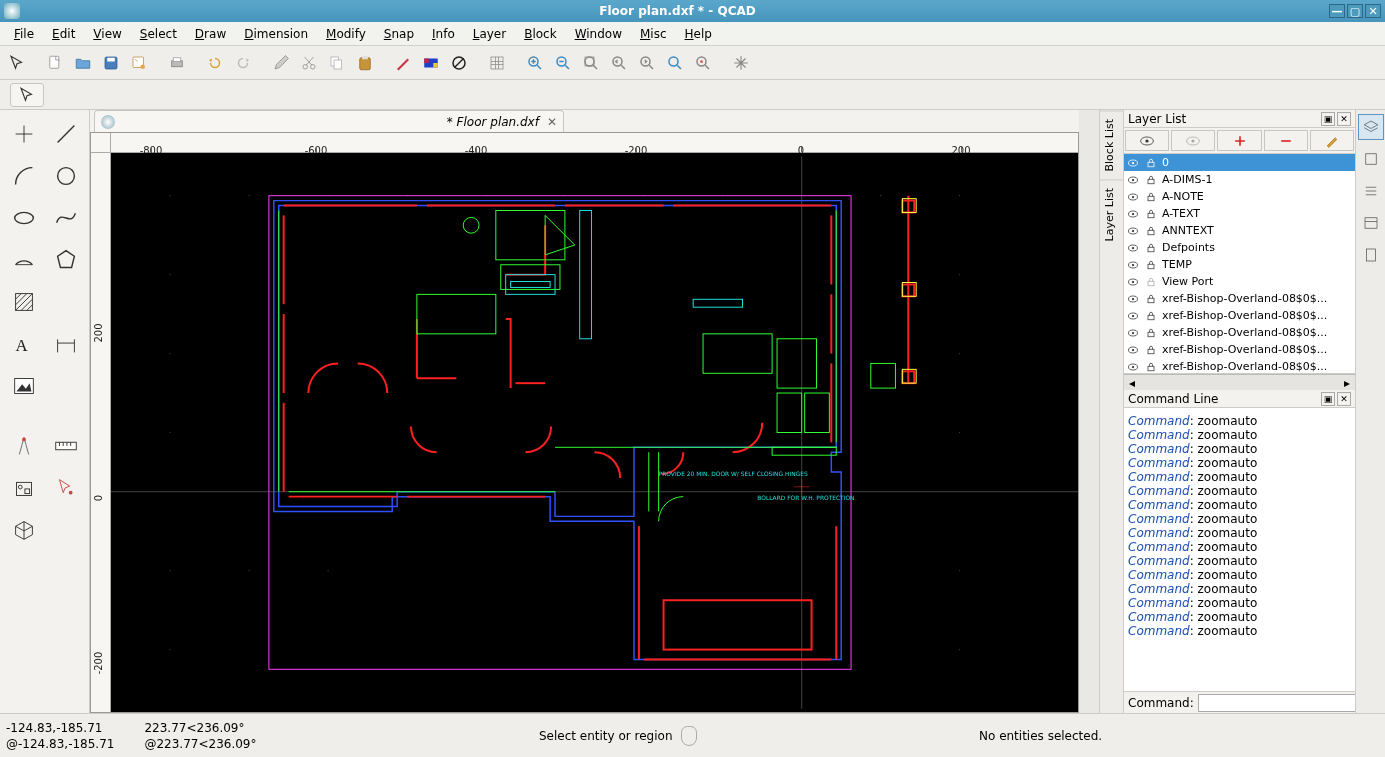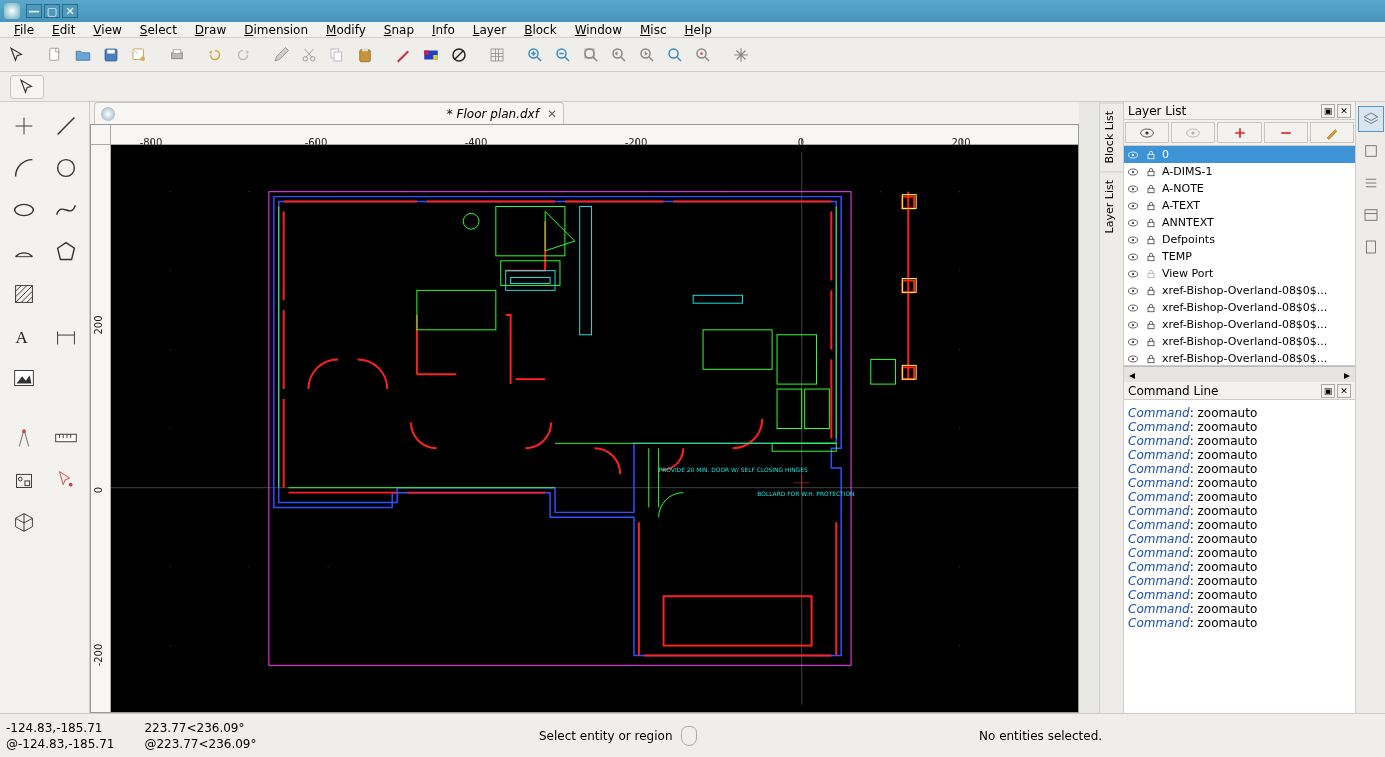--- a/index.html
+++ b/index.html
@@ -6,21 +6,21 @@
 body { font-family: "DejaVu Sans", Arial, sans-serif; font-size: 12px; background: #e8e8e4; width: 1385px; height: 757px; overflow: hidden; display: flex; flex-direction: column; }
 
 
 .titlebar { background: linear-gradient(#5ba7cc, #4795bc); height: 22px; display: flex; align-items: center; color: #fff; font-weight: bold; padding: 0 4px; }
 .titlebar .icon { width: 16px; height: 16px; background: radial-gradient(#fff, #6ab); border-radius: 3px; margin-right: 6px; }
 .titlebar .title { flex: 1; text-align: center; }
 .titlebar .winbtns { display: flex; gap: 2px; }
 .titlebar .winbtns span { width: 16px; height: 14px; display: inline-flex; align-items: center; justify-content: center; border: 1px solid #2a6a88; background: #4d9abd; font-size: 11px; cursor: pointer; }
 
 
-.menubar { background: #f2f2ee; height: 16px; display: flex; align-items: center; padding: 0 6px; border-bottom: 1px solid #d0d0cc; gap: 2px; }
+.menubar { background: #f2f2ee; height: 24px; display: flex; align-items: center; padding: 0 6px; border-bottom: 1px solid #d0d0cc; gap: 2px; }
 .menubar span { padding: 2px 8px; cursor: pointer; }
 .menubar span u { text-decoration: underline; }
 
 
 .toolbar { background: #f0eeea; height: 34px; display: flex; align-items: center; padding: 2px 4px; border-bottom: 1px solid #cfccc7; gap: 2px; }
 .tbtn { width: 26px; height: 26px; display: inline-flex; align-items: center; justify-content: center; border: 1px solid transparent; cursor: pointer; border-radius: 3px; }
 .tbtn svg { width: 18px; height: 18px; }
 .tsep { width: 8px; }
 
 .toolbar2 { background: #f0eeea; height: 30px; display: flex; align-items: center; padding: 2px 10px; border-bottom: 1px solid #cfccc7; }
@@ -99,20 +99,21 @@
 .statusbar .col { display: flex; flex-direction: column; gap: 2px; }
 .statusbar .middle { flex: 1; text-align: center; display: flex; align-items: center; justify-content: center; gap: 8px; }
 .statusbar .mouse { width: 16px; height: 20px; border: 1px solid #aaa; border-radius: 8px 8px 10px 10px; }
 .statusbar .right { width: 400px; }
 </style>
 </head>
 <body>
 
 <div class="titlebar">
   <div class="icon"></div>
+  <div class="title">Floor plan.dxf * - QCAD</div>
   <div class="winbtns">
     <span>—</span>
     <span>▢</span>
     <span>✕</span>
   </div>
 </div>
 
 <div class="menubar" id="menubar">
     <span><u>F</u>ile</span>
     <span><u>E</u>dit</span>
@@ -817,20 +818,25 @@
             <div class="line"><span class="label">Command</span>: <span class="val">zoomauto</span></div>
             <div class="line"><span class="label">Command</span>: <span class="val">zoomauto</span></div>
             <div class="line"><span class="label">Command</span>: <span class="val">zoomauto</span></div>
             <div class="line"><span class="label">Command</span>: <span class="val">zoomauto</span></div>
             <div class="line"><span class="label">Command</span>: <span class="val">zoomauto</span></div>
             <div class="line"><span class="label">Command</span>: <span class="val">zoomauto</span></div>
             <div class="line"><span class="label">Command</span>: <span class="val">zoomauto</span></div>
             <div class="line"><span class="label">Command</span>: <span class="val">zoomauto</span></div>
             <div class="line"><span class="label">Command</span>: <span class="val">zoomauto</span></div>
           </div>
+        <div class="cmd-input">
+          <span>Command:</span>
+          <input style="">
+
+        </div>
       </div>
     </div>
     <div class="iconstrip">
       <span class="ib active">
           <svg viewBox="0 0 24 24" width="18" height="18">
             <path d="M12 4l9 5-9 5-9-5z M3 13l9 5 9-5" fill="none" stroke="#555"></path>
           </svg>
         </span>
       <span class="ib">
           <svg viewBox="0 0 24 24" width="18" height="18">

